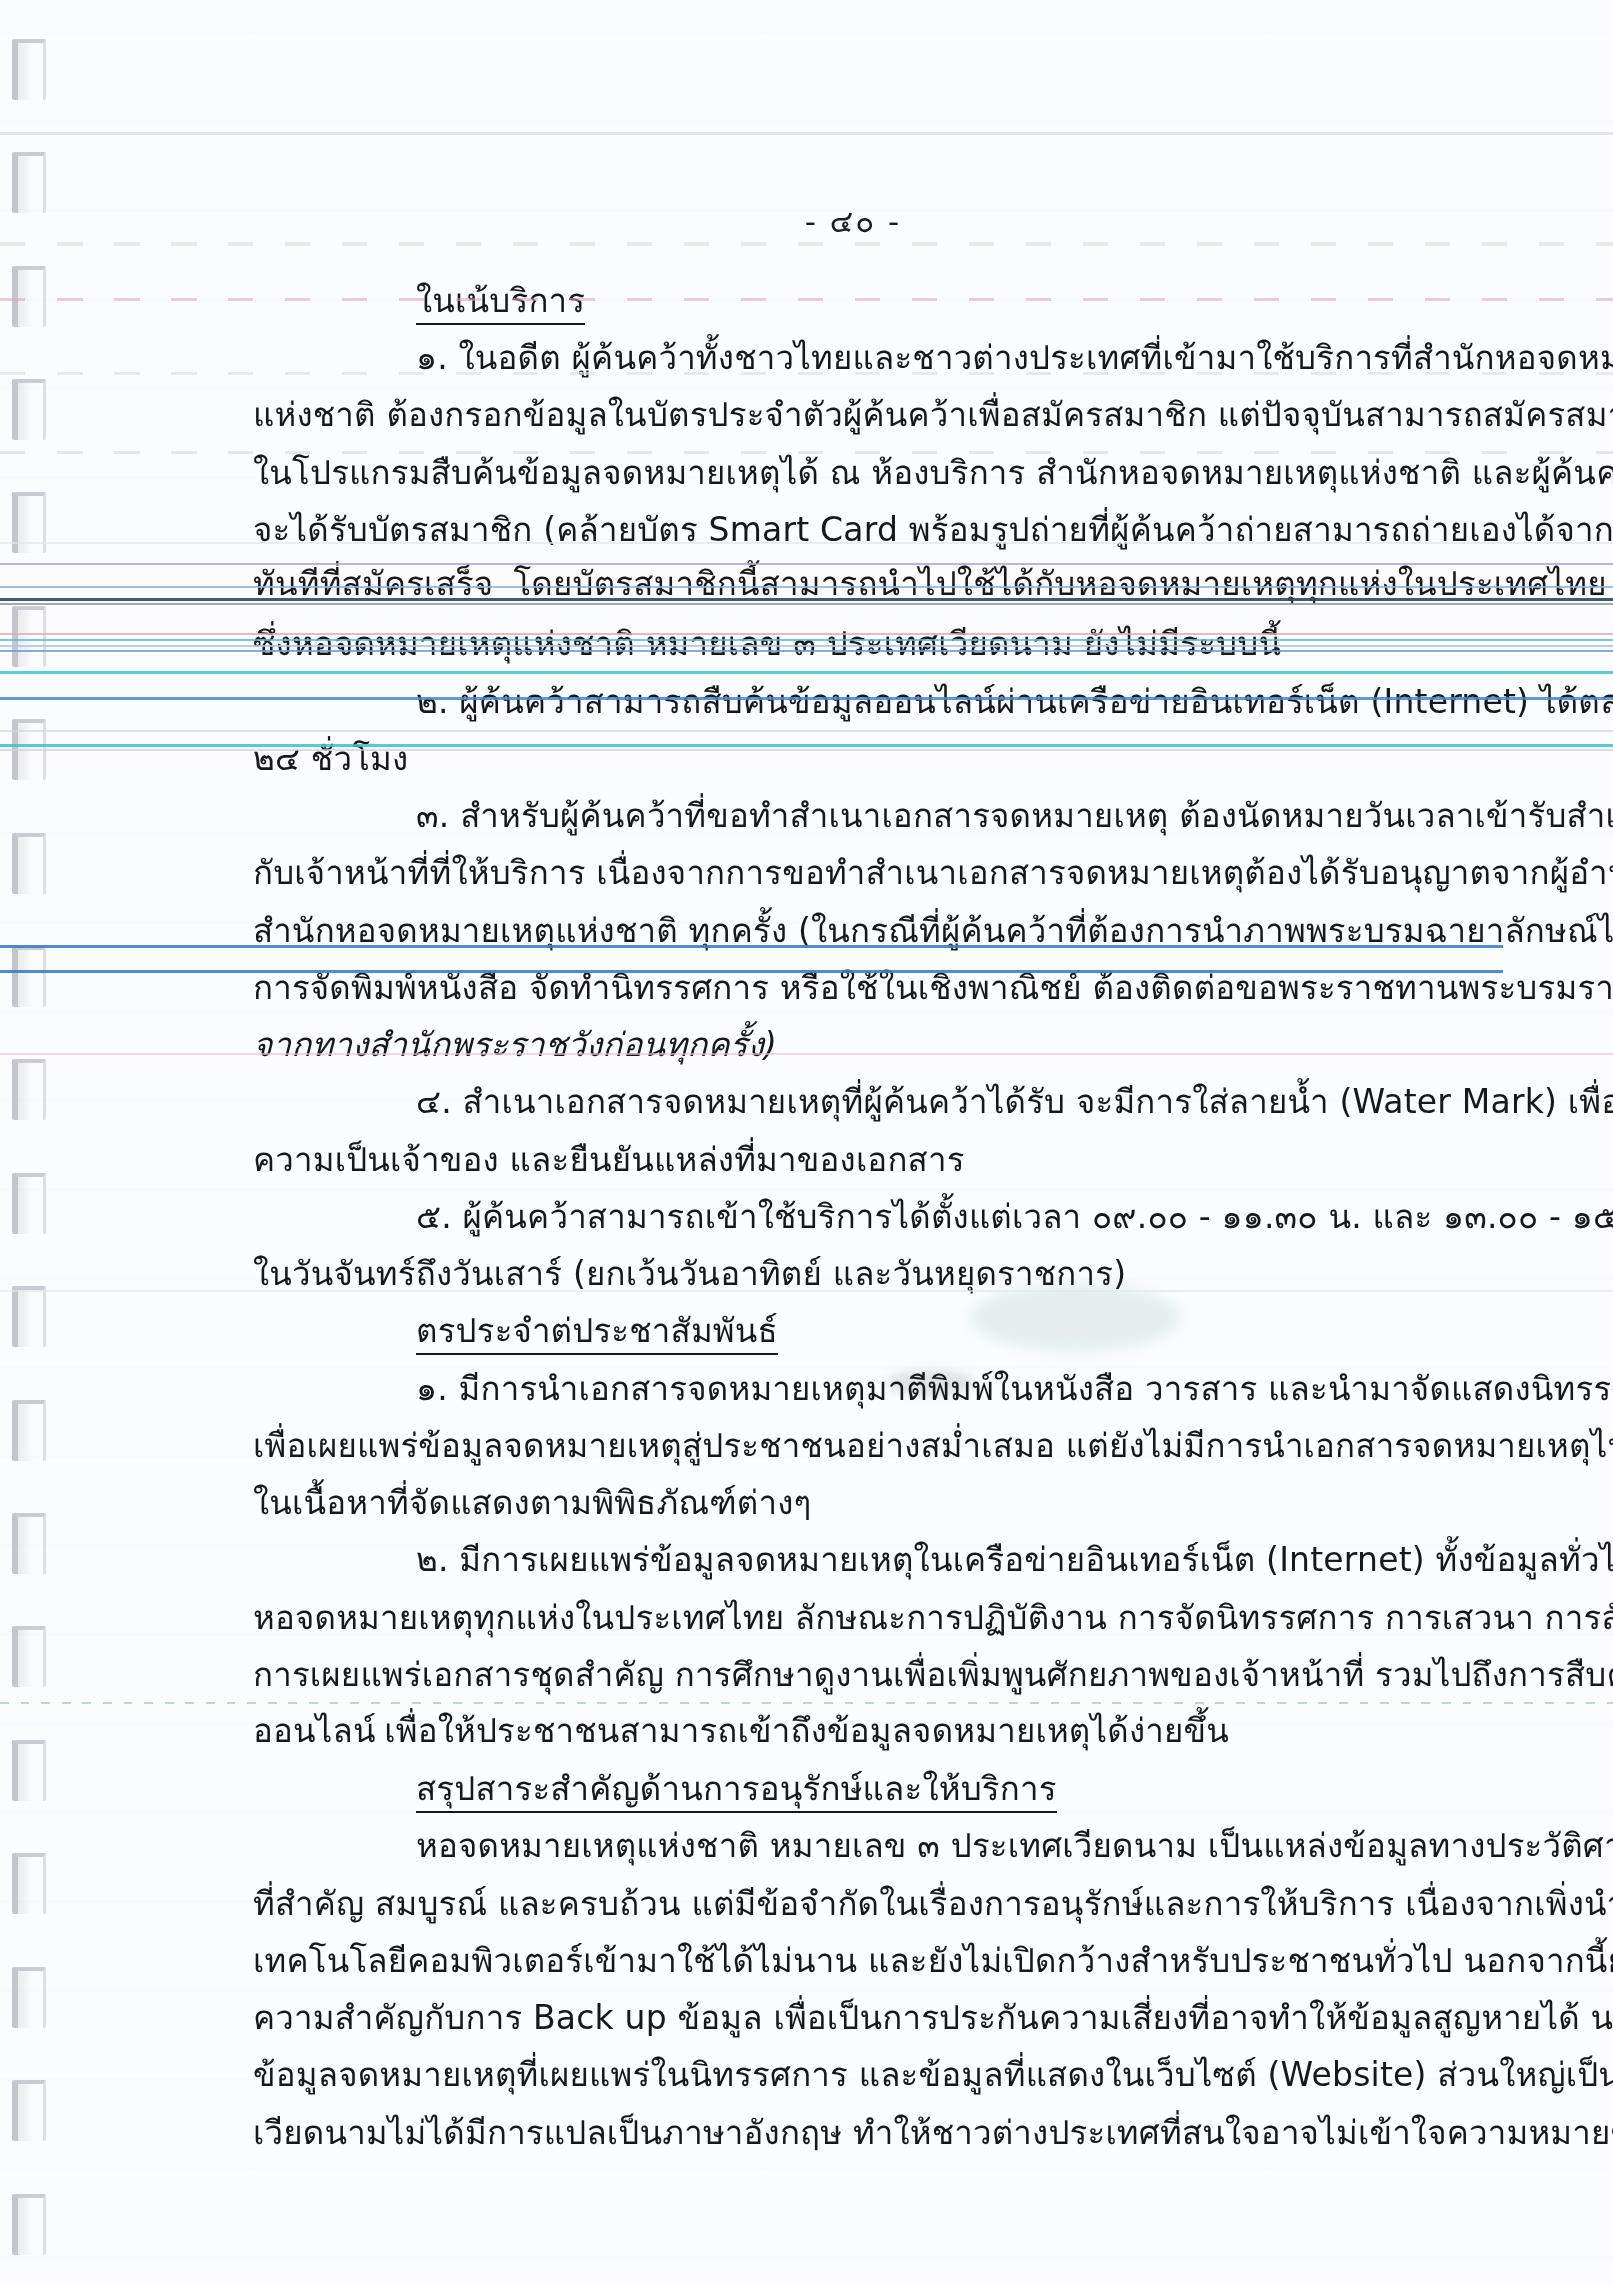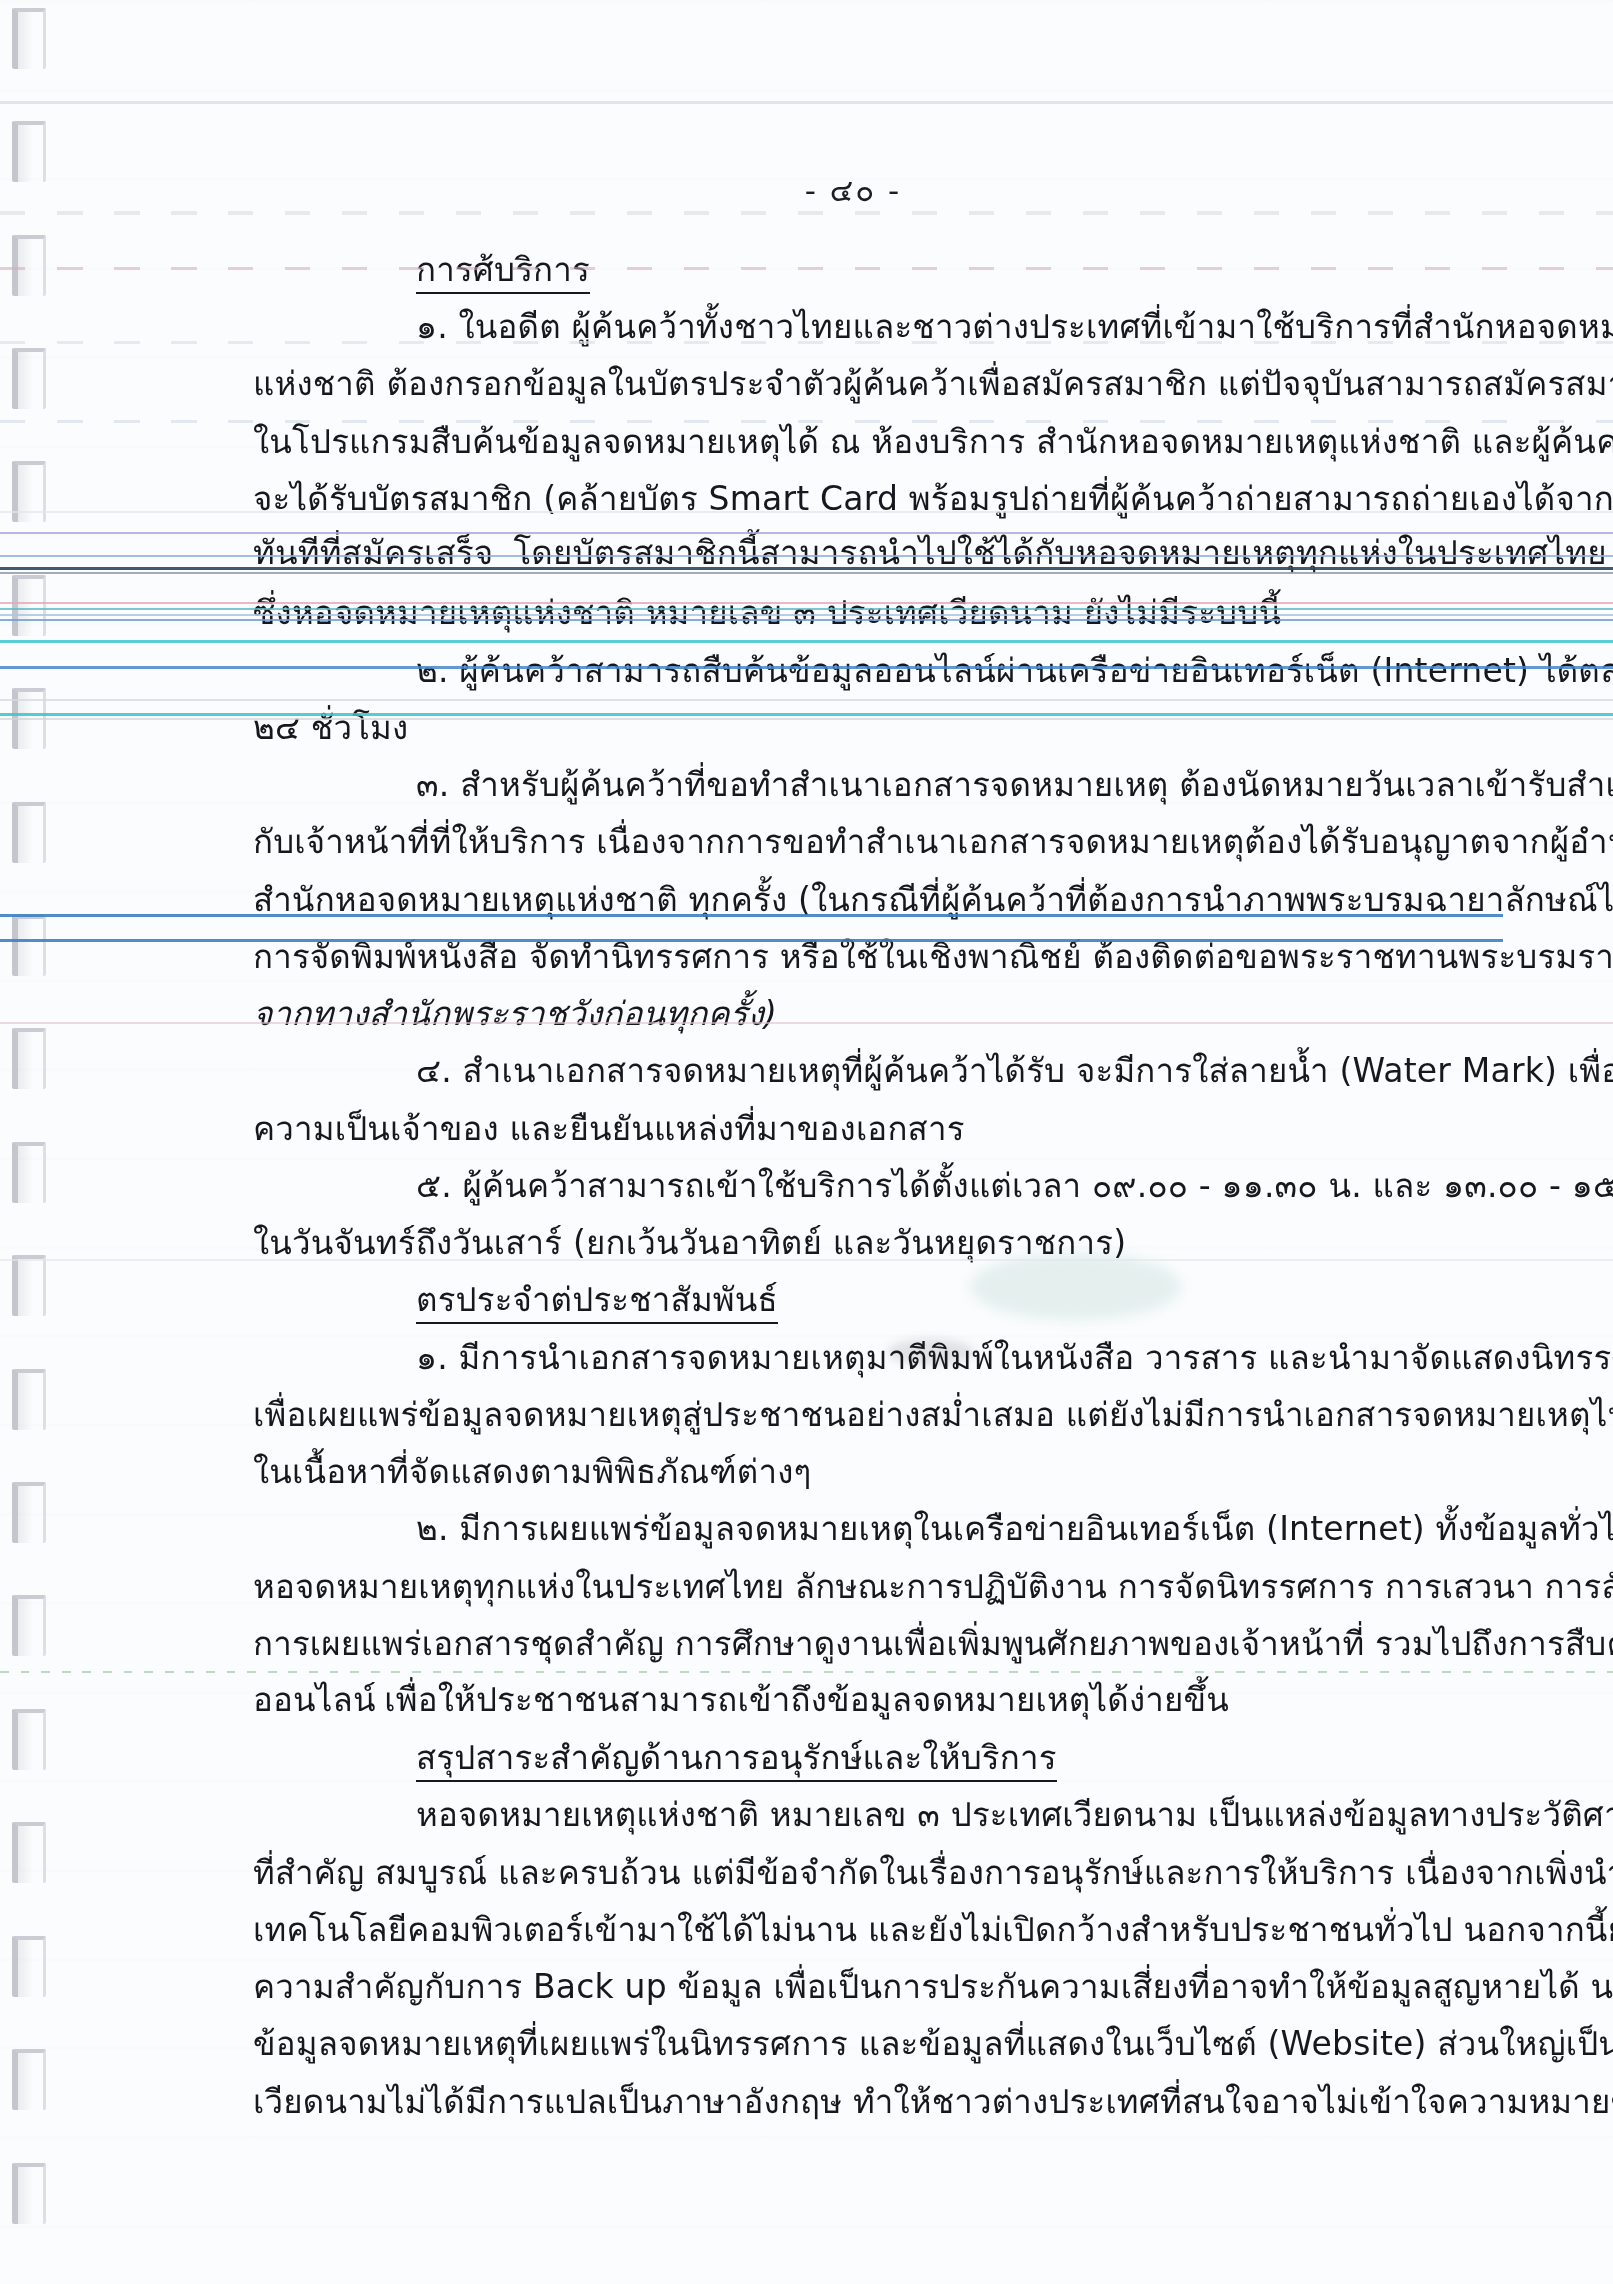--- a/index.html
+++ b/index.html
@@ -7,20 +7,21 @@
     width:1613px;height:2285px;position:relative;overflow:hidden;
     background:#fbfcfd;
     font-family:"DejaVu Sans","Liberation Sans",sans-serif;
   }
   #page{
     position:absolute;inset:0;
     background:
       repeating-linear-gradient(180deg,
         rgba(225,233,240,0.10) 0px, rgba(225,233,240,0.10) 2.9px,
         rgba(255,255,255,0) 2.9px, rgba(255,255,255,0) 89px);
+    margin-top: 31px;
   }
   .line-text{
     position:absolute;
     font-size:33px;line-height:45px;height:45px;
     color:#16181d;white-space:pre;letter-spacing:0.2px;
     z-index:2;
   }
   .heading-text{
     border-bottom:2px solid #16181d;padding-bottom:2.9px;
   }
@@ -67,21 +68,21 @@
       <div class="binding-mark" style="top: 1369px;"></div>
       <div class="binding-mark" style="top: 1482px;"></div>
       <div class="binding-mark" style="top: 1595px;"></div>
       <div class="binding-mark" style="top: 1709px;"></div>
       <div class="binding-mark" style="top: 1822px;"></div>
       <div class="binding-mark" style="top: 1936px;"></div>
       <div class="binding-mark" style="top: 2049px;"></div>
       <div class="binding-mark" style="top: 2163px;"></div>
     </div>
   <div id="text-layer">
-      <div class="line-text" style="top: 247px; left: 416px;"><span class="heading-text">การศ้บริการ</span></div>
+      <div class="line-text" style="top: 247px; left: 416px;"><span class="heading-text">ในเน้บริการ</span></div>
       <div class="line-text" style="top: 304px; left: 416px;">๑. ในอดีต ผู้ค้นคว้าทั้งชาวไทยและชาวต่างประเทศที่เข้ามาใช้บริการที่สำนักหอจดหมายเหตุ</div>
       <div class="line-text" style="top: 361px; left: 253px;">แห่งชาติ ต้องกรอกข้อมูลในบัตรประจำตัวผู้ค้นคว้าเพื่อสมัครสมาชิก แต่ปัจจุบันสามารถสมัครสมาชิก</div>
       <div class="line-text" style="top: 419px; left: 253px;">ในโปรแกรมสืบค้นข้อมูลจดหมายเหตุได้ ณ ห้องบริการ สำนักหอจดหมายเหตุแห่งชาติ และผู้ค้นคว้า</div>
       <div class="line-text" style="top: 476px; left: 253px;">จะได้รับบัตรสมาชิก (คล้ายบัตร Smart Card พร้อมรูปถ่ายที่ผู้ค้นคว้าถ่ายสามารถถ่ายเองได้จากโปรแกรม)</div>
       <div class="line-text" style="top: 533px; left: 253px; font-family: Liberation Mono, monospace;">ทันทีที่สมัครเสร็จ โดยบัตรสมาชิกนี้สามารถนำไปใช้ได้กับหอจดหมายเหตุทุกแห่งในประเทศไทย</div>
       <div class="line-text" style="top: 590px; left: 253px;">ซึ่งหอจดหมายเหตุแห่งชาติ หมายเลข ๓ ประเทศเวียดนาม ยังไม่มีระบบนี้</div>
       <div class="line-text" style="top: 648px; left: 416px;">๒. ผู้ค้นคว้าสามารถสืบค้นข้อมูลออนไลน์ผ่านเครือข่ายอินเทอร์เน็ต (Internet) ได้ตลอด</div>
       <div class="line-text" style="top: 705px; left: 253px;">๒๔ ชั่วโมง</div>
       <div class="line-text" style="top: 762px; left: 416px;">๓. สำหรับผู้ค้นคว้าที่ขอทำสำเนาเอกสารจดหมายเหตุ ต้องนัดหมายวันเวลาเข้ารับสำเนา</div>
       <div class="line-text" style="top: 819px; left: 253px;">กับเจ้าหน้าที่ที่ให้บริการ เนื่องจากการขอทำสำเนาเอกสารจดหมายเหตุต้องได้รับอนุญาตจากผู้อำนวยการ</div>

